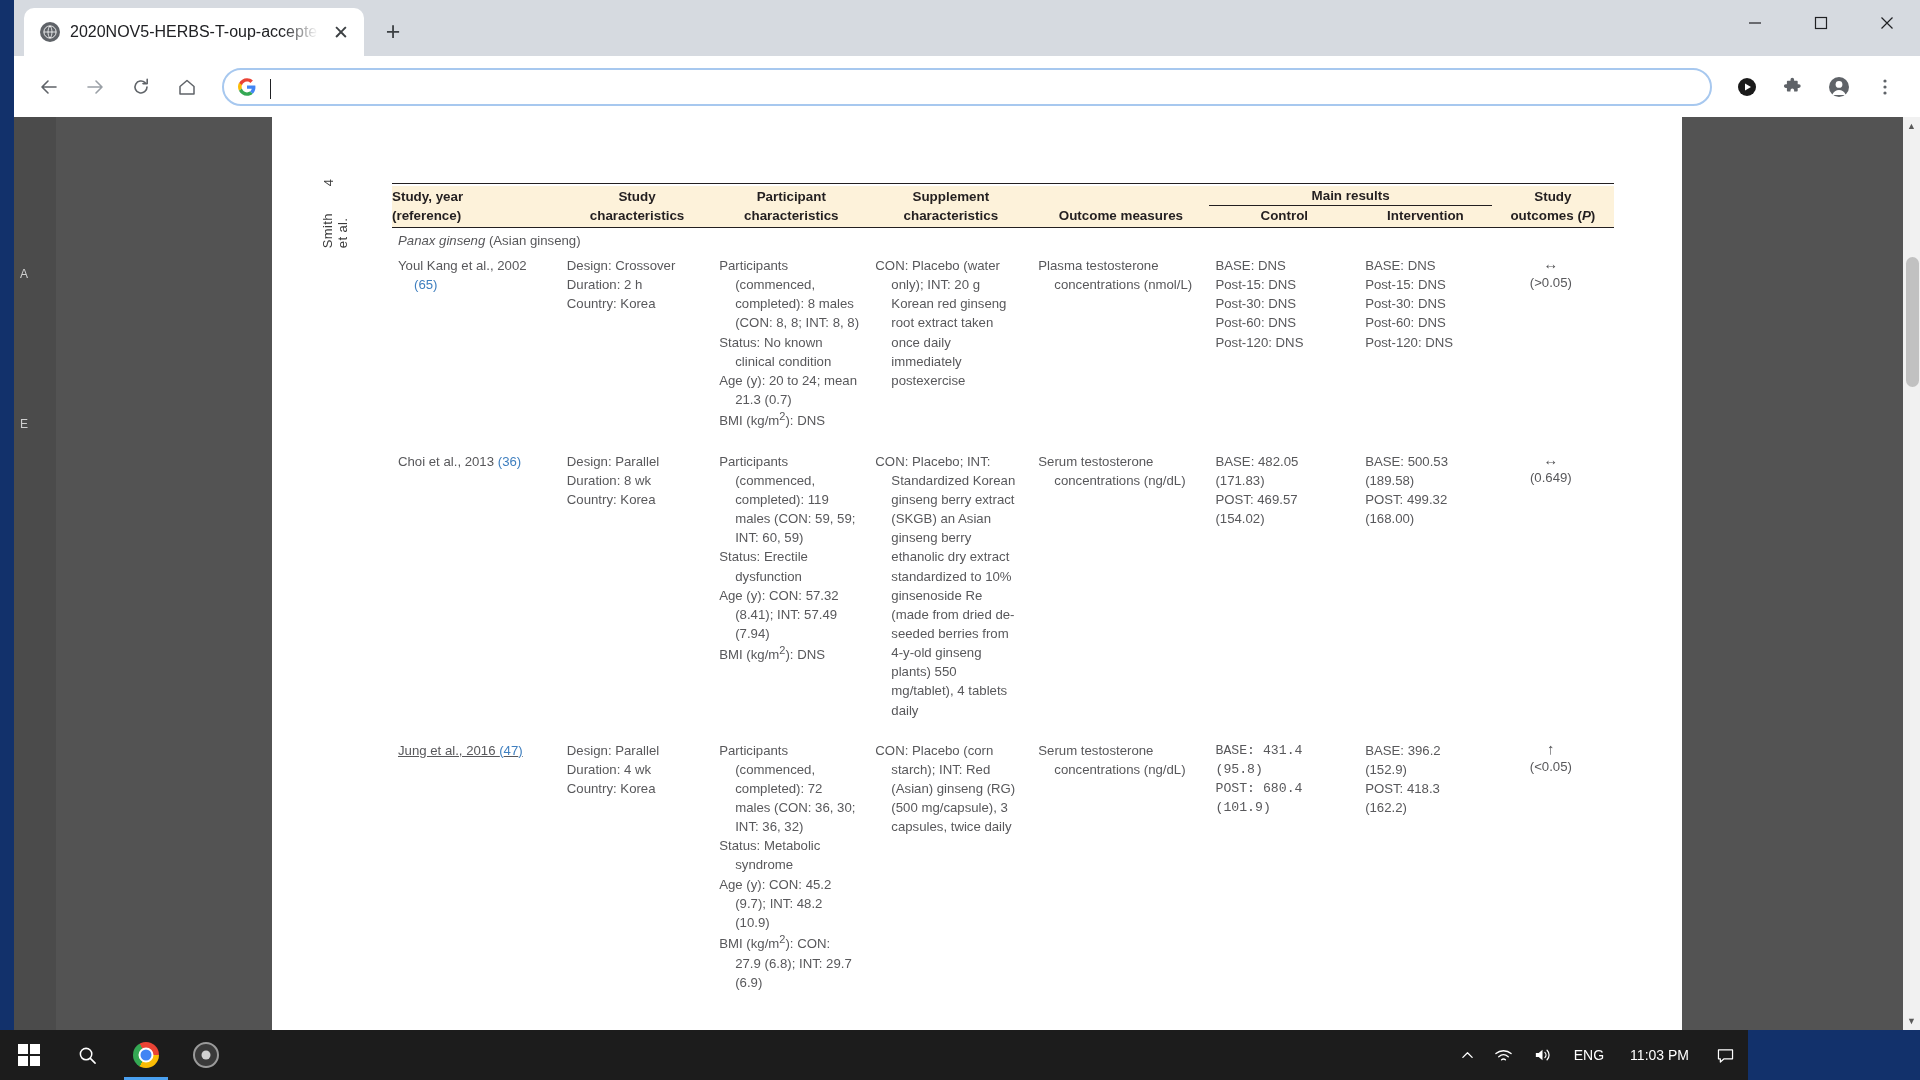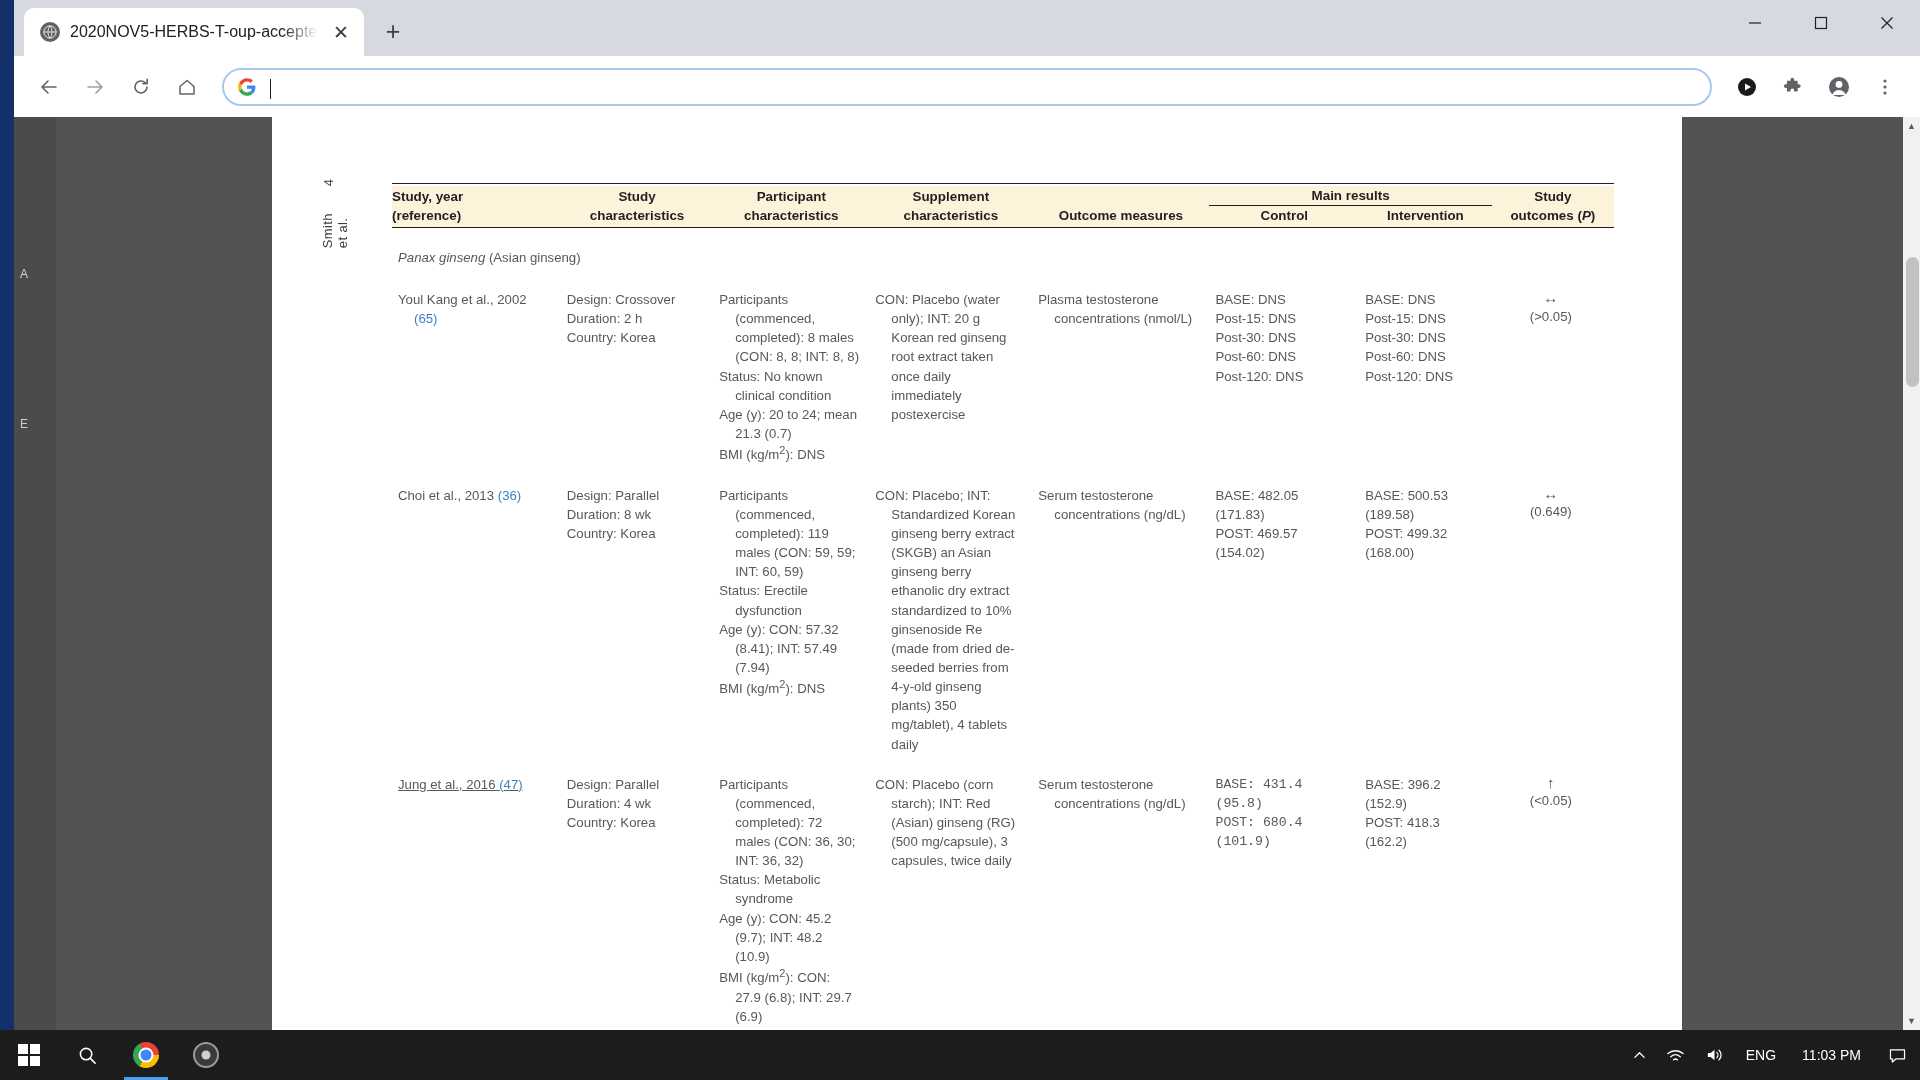--- a/index.html
+++ b/index.html
@@ -250,21 +250,21 @@
   .mainresults-top {
     text-align: center;
     padding-bottom: 3px;
   }
   .mr-underline {
     border-bottom: 1.1px solid #231f20;
   }
 
   table.t1 td.body {
     vertical-align: top;
-    padding: 20px 10px 3px 6px;
+    padding: 3px 10px 3px 6px;
     font-size: 13.2px;
     color: #58585b;
   }
   .ref { color: #3f7fbf; }
   .italic { font-style: italic; }
   .subrow td {
     padding-top: 12px;
     padding-bottom: 0;
     color: #231f20;
     font-size: 13.2px;
@@ -275,21 +275,21 @@
   }
   .indent1 { padding-left: 16px; }
   .study-name { padding-left: 16px; }
   .center { text-align: center; }
   .arrowsym { font-size: 15px; line-height: 1.1; display:block;}
 
   
   .taskbar {
     position: absolute;
     left: 0; bottom: 0;
-    width: 1920px; height: 50px;
+    width: 1748px; height: 50px;
     background: #1c1c1c;
     display: flex;
     align-items: flex-end;
     color: #fff;
   }
   .start-btn {
     width: 58px; height: 50px;
     display: flex; align-items: center; justify-content: center;
     cursor: pointer;
   }
@@ -583,21 +583,21 @@
                   <div>Duration: 8 wk</div>
                   <div>Country: Korea</div>
                 </td>
                 <td class="body" style="padding-top:18px;">
                   <div class="hang">Participants (commenced, completed): 119 males (CON: 59, 59; INT: 60, 59)</div>
                   <div class="hang">Status: Erectile dysfunction</div>
                   <div class="hang">Age (y): CON: 57.32 (8.41); INT: 57.49 (7.94)</div>
                   <div class="hang">BMI (kg/m<sup>2</sup>): DNS</div>
                 </td>
                 <td class="body" style="padding-top:18px;">
-                  <div class="hang">CON: Placebo; INT: Standardized Korean ginseng berry extract (SKGB) an Asian ginseng berry ethanolic dry extract standardized to 10% ginsenoside Re (made from dried de-seeded berries from 4-y-old ginseng plants) 350 mg/tablet), 4 tablets daily</div>
+                  <div class="hang">CON: Placebo; INT: Standardized Korean ginseng berry extract (SKGB) an Asian ginseng berry ethanolic dry extract standardized to 10% ginsenoside Re (made from dried de-seeded berries from 4-y-old ginseng plants) 550 mg/tablet), 4 tablets daily</div>
                 </td>
                 <td class="body" style="padding-top:18px;">
                   <div class="hang">Serum testosterone concentrations (ng/dL)</div>
                 </td>
                 <td class="body" style="padding-top:18px;">
                   <div>BASE: 482.05 (171.83)</div>
                   <div>POST: 469.57 (154.02)</div>
                 </td>
                 <td class="body" style="padding-top:18px;">
                   <div>BASE: 500.53 (189.58)</div>

